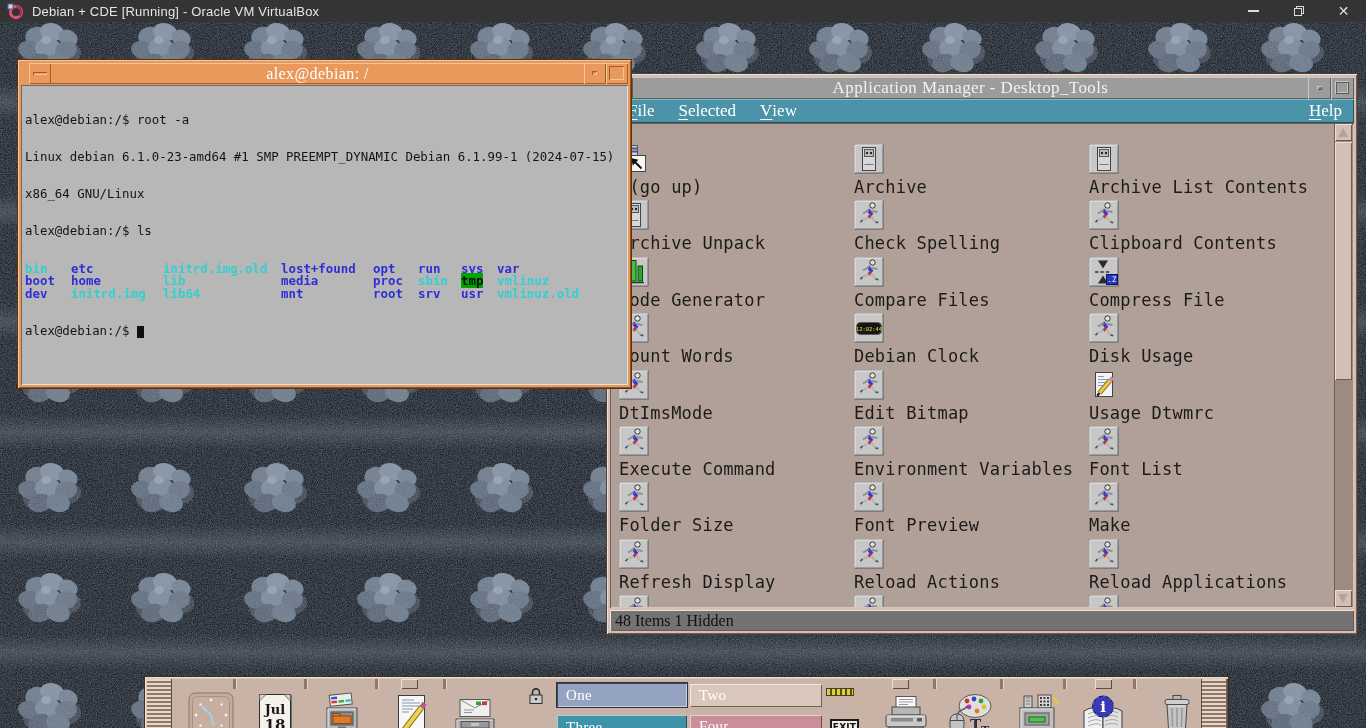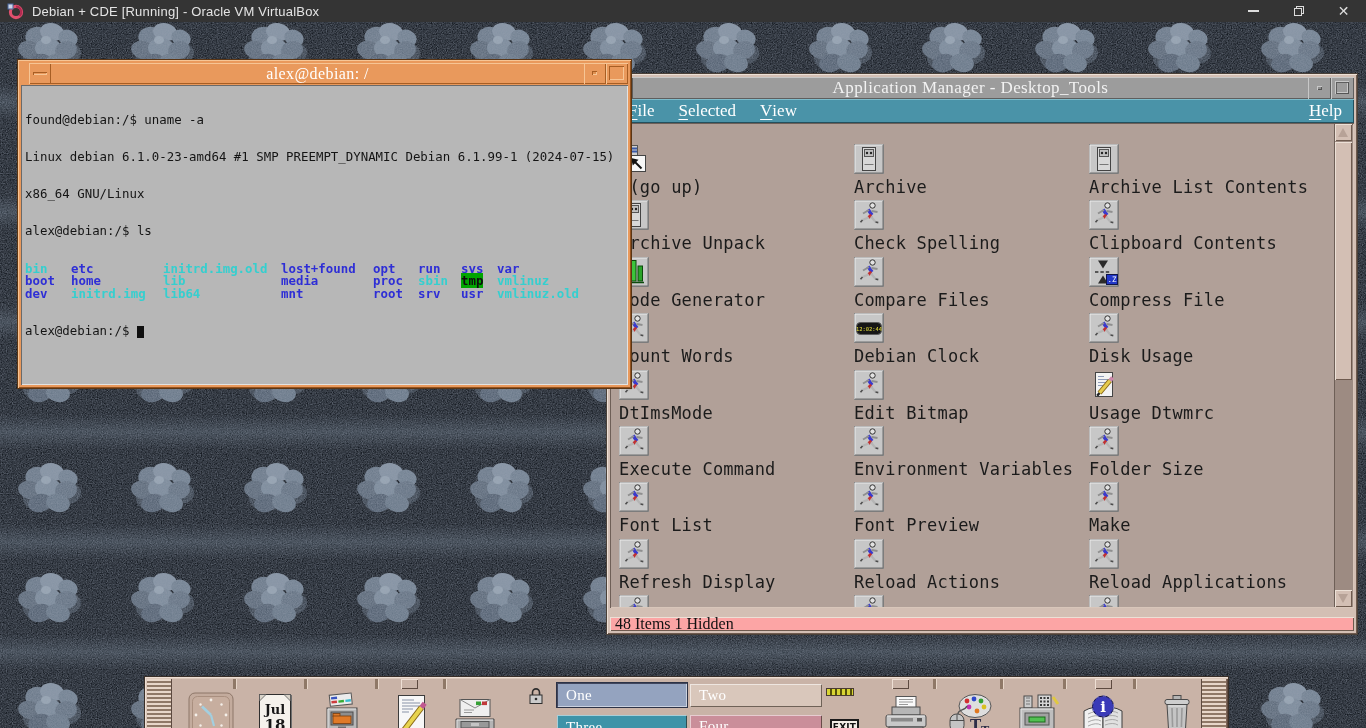--- a/index.html
+++ b/index.html
@@ -42,21 +42,21 @@
   .app-cell { display:flex; flex-direction:column; align-items:flex-start; }
   .app-ic { width:30px; height:30px; }
   .app-ic svg { display:block; }
   .app-label { margin-top:3px; font-family:"DejaVu Sans Mono", monospace; font-size:17px; letter-spacing:.2px; color:#1b1b1b; white-space:nowrap; }
   .vsb { position:absolute; top:1px; bottom:1px; right:1px; width:19px; background:#9d8b82; box-shadow: inset 1px 1px 0 #6e5f57; }
   .vsb-arrow { position:absolute; left:1px; width:17px; height:17px; background:#d3bfb4; box-shadow: inset 1px 1px 0 #ece0d6, inset -1px -1px 0 #6e5a4e; }
   .vsb-arrow.up { top:0; } .vsb-arrow.down { bottom:0; }
   .tri-up   { position:absolute; left:3px; top:4px; width:0; height:0; border-left:5px solid transparent; border-right:5px solid transparent; border-bottom:9px solid #b7a297; }
   .tri-down { position:absolute; left:3px; top:4px; width:0; height:0; border-left:5px solid transparent; border-right:5px solid transparent; border-top:9px solid #b7a297; }
   .vsb-thumb { position:absolute; left:1px; top:18px; width:17px; height:238px; background:#d3bfb4; box-shadow: inset 1px 1px 0 #ece0d6, inset -1px -1px 0 #6e5a4e; }
-  .amgr-status { position:absolute; left:3px; bottom:3px; right:3px; height:14px; background:#fca5a5;
+  .amgr-status { position:absolute; left:3px; bottom:3px; right:3px; height:21px; background:#737373;
           box-shadow: inset 1px 1px 0 #ece0d6, inset -1px -1px 0 #6e5a4e; display:flex; align-items:center;
           font-family:"Liberation Serif", serif; font-size:16px; color:#111; padding-left:5px; }
 
   
   .term { position:absolute; left:18px; top:38px; width:613px; height:328px; background:#e9995c;
           box-shadow: inset 1px 1px 0 #f6c595, inset -1px -1px 0 #93521f, 0 0 0 1px #5a3514; }
   .term-titlebar { position:absolute; left:11px; top:3px; right:3px; height:21px; background:#e9995c;
           box-shadow: inset 1px 1px 0 #f6c595, inset -1px -1px 0 #a75e24; display:flex; align-items:center; }
   .term-title { flex:1; text-align:center; color:#fff; font-family:"Liberation Serif", serif; font-size:16px; letter-spacing:.4px; }
   .obtn { width:22px; height:21px; position:relative; box-shadow: inset 1px 1px 0 #f6c595, inset -1px -1px 0 #a75e24; }
@@ -444,37 +444,37 @@
     <path d="M1 29 L1 1 L29 1" stroke="#ececec" fill="none"></path>
     <path d="M29 1 L29 29 L1 29" stroke="#6f6f6f" fill="none"></path>
     <circle cx="18.5" cy="5.5" r="2.7" fill="#e2e2e2" stroke="#333"></circle>
     <path d="M14 9.5 L18 15" stroke="#3a3ace" stroke-width="3.5"></path>
     <path d="M15 10 L9 13.5 M17.5 11 L23.5 12" stroke="#8f8f8f" stroke-width="2"></path>
     <path d="M17.5 15 L14.5 17.5" stroke="#c03030" stroke-width="3"></path>
     <path d="M14.5 17.5 L8.5 20 M17 16.5 L21.5 22" stroke="#b5b5b5" stroke-width="2.2"></path>
     <path d="M8.5 20 L6.5 22.3 M21.5 22 L24.3 22.6" stroke="#4c4c4c" stroke-width="1.6"></path>
   </svg>
 </div>
+              <div class="app-label">Font List</div>
+            </div>
+            <div class="app-cell">
+              <div class="app-ic">
+  <svg width="30" height="30" viewBox="0 0 30 30">
+    <rect x="0.5" y="0.5" width="29" height="29" fill="#c7c7c7" stroke="#8a8a8a"></rect>
+    <path d="M1 29 L1 1 L29 1" stroke="#ececec" fill="none"></path>
+    <path d="M29 1 L29 29 L1 29" stroke="#6f6f6f" fill="none"></path>
+    <circle cx="18.5" cy="5.5" r="2.7" fill="#e2e2e2" stroke="#333"></circle>
+    <path d="M14 9.5 L18 15" stroke="#3a3ace" stroke-width="3.5"></path>
+    <path d="M15 10 L9 13.5 M17.5 11 L23.5 12" stroke="#8f8f8f" stroke-width="2"></path>
+    <path d="M17.5 15 L14.5 17.5" stroke="#c03030" stroke-width="3"></path>
+    <path d="M14.5 17.5 L8.5 20 M17 16.5 L21.5 22" stroke="#b5b5b5" stroke-width="2.2"></path>
+    <path d="M8.5 20 L6.5 22.3 M21.5 22 L24.3 22.6" stroke="#4c4c4c" stroke-width="1.6"></path>
+  </svg>
+</div>
               <div class="app-label">Folder Size</div>
-            </div>
-            <div class="app-cell">
-              <div class="app-ic">
-  <svg width="30" height="30" viewBox="0 0 30 30">
-    <rect x="0.5" y="0.5" width="29" height="29" fill="#c7c7c7" stroke="#8a8a8a"></rect>
-    <path d="M1 29 L1 1 L29 1" stroke="#ececec" fill="none"></path>
-    <path d="M29 1 L29 29 L1 29" stroke="#6f6f6f" fill="none"></path>
-    <circle cx="18.5" cy="5.5" r="2.7" fill="#e2e2e2" stroke="#333"></circle>
-    <path d="M14 9.5 L18 15" stroke="#3a3ace" stroke-width="3.5"></path>
-    <path d="M15 10 L9 13.5 M17.5 11 L23.5 12" stroke="#8f8f8f" stroke-width="2"></path>
-    <path d="M17.5 15 L14.5 17.5" stroke="#c03030" stroke-width="3"></path>
-    <path d="M14.5 17.5 L8.5 20 M17 16.5 L21.5 22" stroke="#b5b5b5" stroke-width="2.2"></path>
-    <path d="M8.5 20 L6.5 22.3 M21.5 22 L24.3 22.6" stroke="#4c4c4c" stroke-width="1.6"></path>
-  </svg>
-</div>
-              <div class="app-label">Font List</div>
             </div>
             <div class="app-cell">
               <div class="app-ic">
   <svg width="30" height="30" viewBox="0 0 30 30">
     <rect x="0.5" y="0.5" width="29" height="29" fill="#c7c7c7" stroke="#8a8a8a"></rect>
     <path d="M1 29 L1 1 L29 1" stroke="#ececec" fill="none"></path>
     <path d="M29 1 L29 29 L1 29" stroke="#6f6f6f" fill="none"></path>
     <circle cx="18.5" cy="5.5" r="2.7" fill="#e2e2e2" stroke="#333"></circle>
     <path d="M14 9.5 L18 15" stroke="#3a3ace" stroke-width="3.5"></path>
     <path d="M15 10 L9 13.5 M17.5 11 L23.5 12" stroke="#8f8f8f" stroke-width="2"></path>
@@ -617,21 +617,21 @@
           </div>
         <div class="term-title">alex@debian: /</div>
         <div class="obtn">
             <div class="dot"></div>
           </div>
         <div class="obtn">
             <div class="sq"></div>
           </div>
       </div>
       <div class="term-screen">
-        <div>found@debian:/$ uname -a</div>
+        <div>alex@debian:/$ root -a</div>
         <div>Linux debian 6.1.0-23-amd64 #1 SMP PREEMPT_DYNAMIC Debian 6.1.99-1 (2024-07-15)</div>
         <div>x86_64 GNU/Linux</div>
         <div>alex@debian:/$ ls</div>
         <div class="ls-grid" id="ls-grid"><span class="ls-cell"><span class="t-link">bin</span></span><span class="ls-cell"><span class="t-dir">etc</span></span><span class="ls-cell"><span class="t-link">initrd.img.old</span></span><span class="ls-cell"><span class="t-dir">lost+found</span></span><span class="ls-cell"><span class="t-dir">opt</span></span><span class="ls-cell"><span class="t-dir">run</span></span><span class="ls-cell"><span class="t-dir">sys</span></span><span class="ls-cell"><span class="t-dir">var</span></span><span class="ls-cell"><span class="t-dir">boot</span></span><span class="ls-cell"><span class="t-dir">home</span></span><span class="ls-cell"><span class="t-link">lib</span></span><span class="ls-cell"><span class="t-dir">media</span></span><span class="ls-cell"><span class="t-dir">proc</span></span><span class="ls-cell"><span class="t-link">sbin</span></span><span class="ls-cell"><span class="t-sticky">tmp</span></span><span class="ls-cell"><span class="t-link">vmlinuz</span></span><span class="ls-cell"><span class="t-dir">dev</span></span><span class="ls-cell"><span class="t-link">initrd.img</span></span><span class="ls-cell"><span class="t-link">lib64</span></span><span class="ls-cell"><span class="t-dir">mnt</span></span><span class="ls-cell"><span class="t-dir">root</span></span><span class="ls-cell"><span class="t-dir">srv</span></span><span class="ls-cell"><span class="t-dir">usr</span></span><span class="ls-cell"><span class="t-link">vmlinuz.old</span></span></div>
         <div><span>alex@debian:/$ </span><span class="cursor"></span></div>
       </div>
     </div>
 
     <div class="panel">
       <div class="p-handle left"></div>

